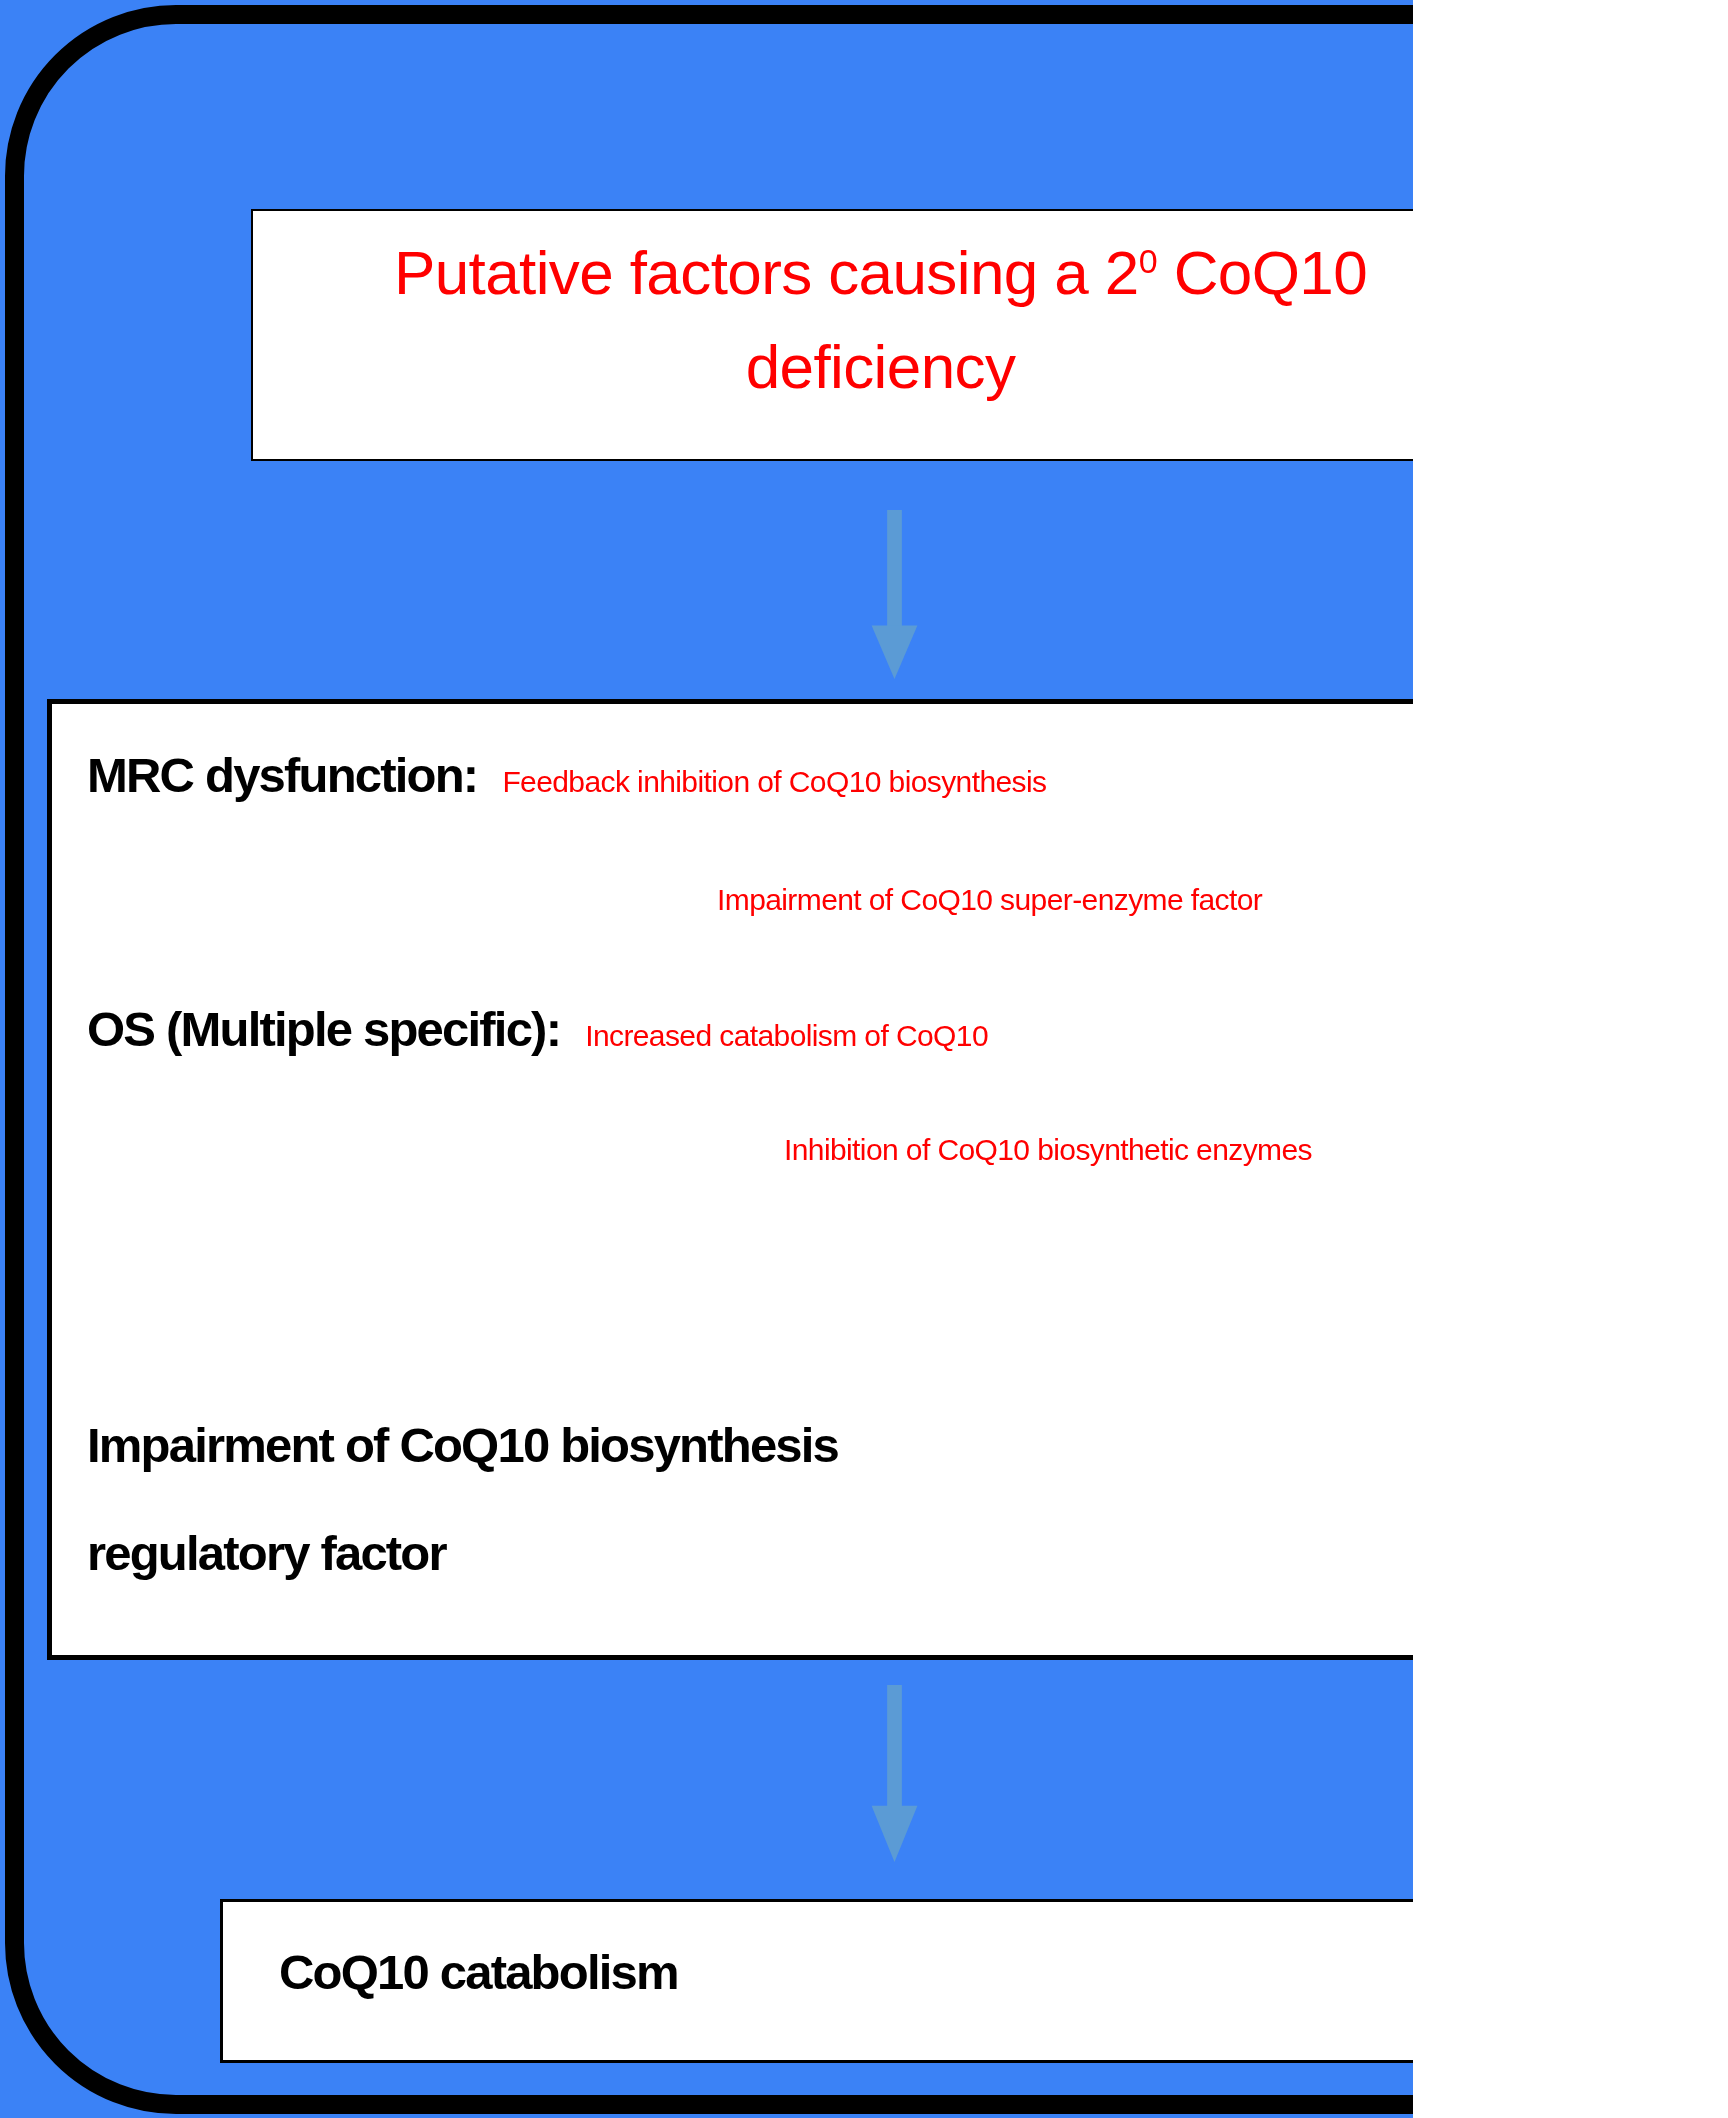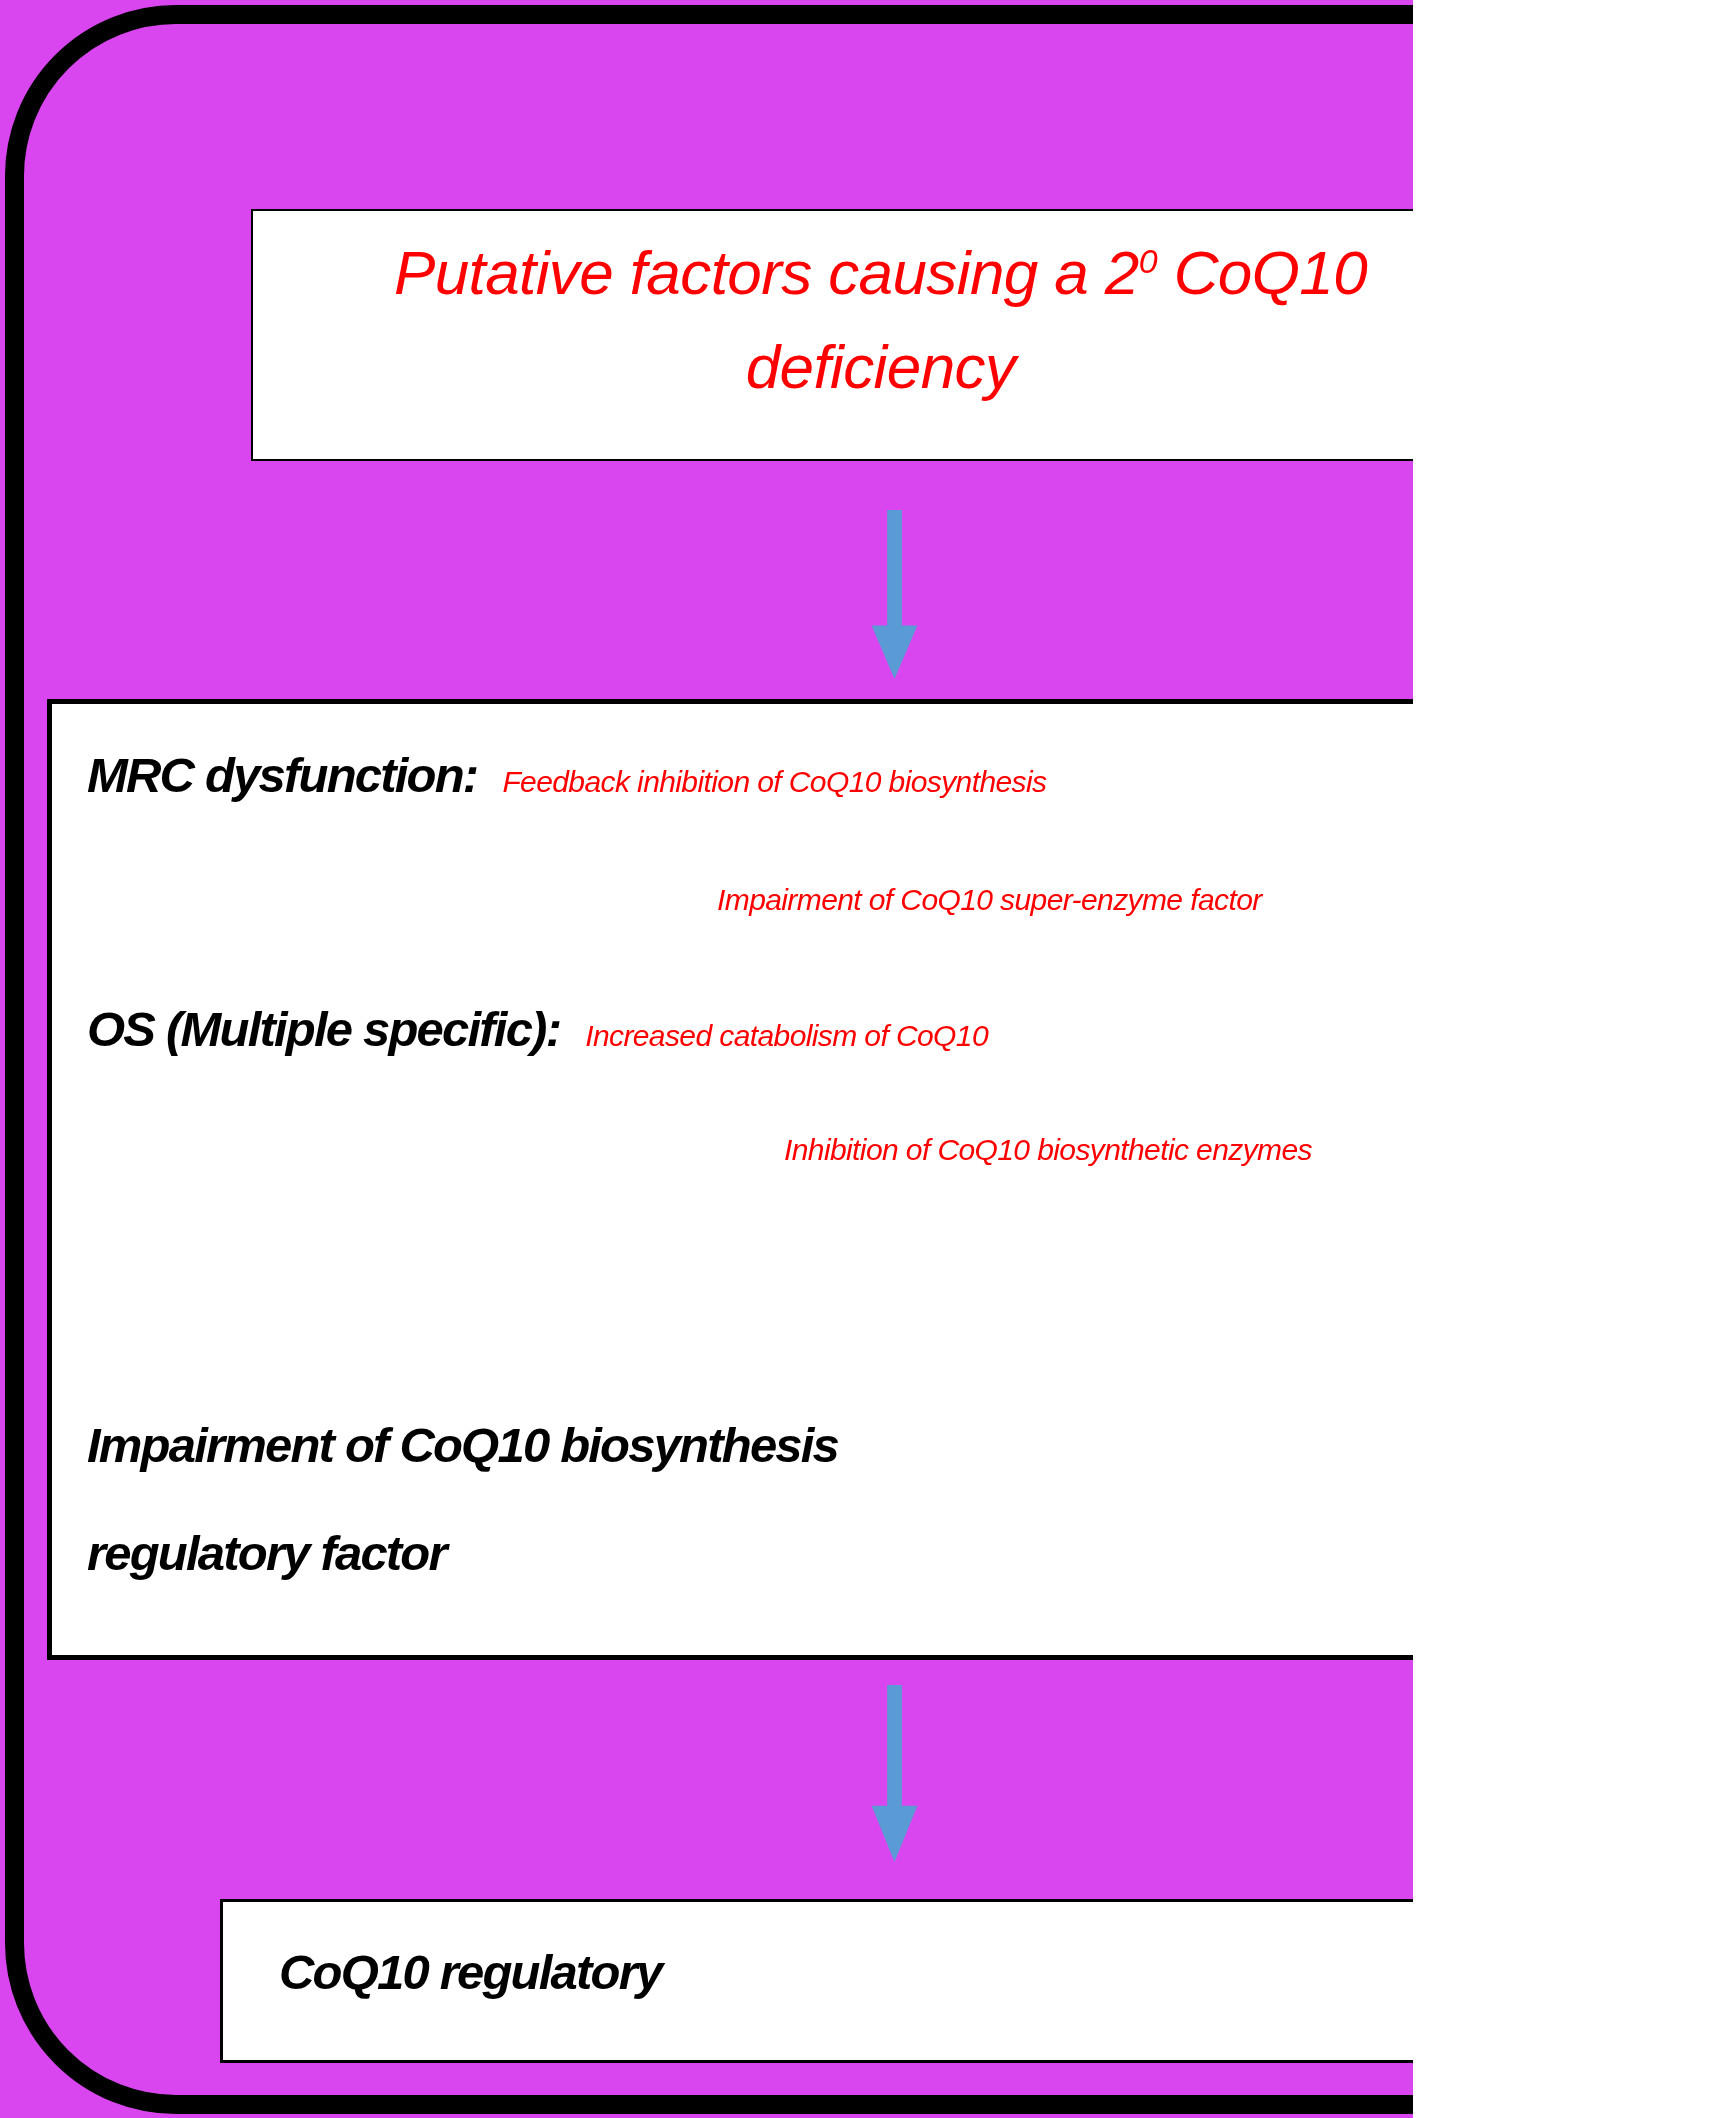--- a/index.html
+++ b/index.html
@@ -5,23 +5,22 @@
   html, body {
     margin: 0;
     padding: 0;
     background: #ffffff;
     font-family: "Liberation Sans", sans-serif;
   }
   #canvas {
     position: relative;
     width: 1413px;
     height: 2119px;
-    background: #d946ef;
+    background: #3b82f6;
     overflow: hidden;
-    font-style: italic;
   }
   .outer-frame {
     position: absolute;
     left: 4.7px;
     top: 4.7px;
     width: 1720px;
     height: 2109px;
     box-sizing: border-box;
     border: 19px solid var(--ink, #000);
     border-radius: 171px;
@@ -156,17 +155,17 @@
   </div>
 
   <div class="arrow arrow-2">
     <svg viewBox="0 0 80 290" preserveAspectRatio="none" aria-hidden="true">
       <rect class="arrow-fill" x="27.5" y="0" width="25" height="205" fill="#5b9bd5"></rect>
       <polygon class="arrow-fill" points="1,198 79,198 40,290" fill="#5b9bd5"></polygon>
     </svg>
   </div>
 
   <div class="bottom-box">
-    <span class="heading">CoQ10 regulatory</span>
+    <span class="heading">CoQ10 catabolism</span>
   </div>
 
 </div>
 
 
 </body></html>

